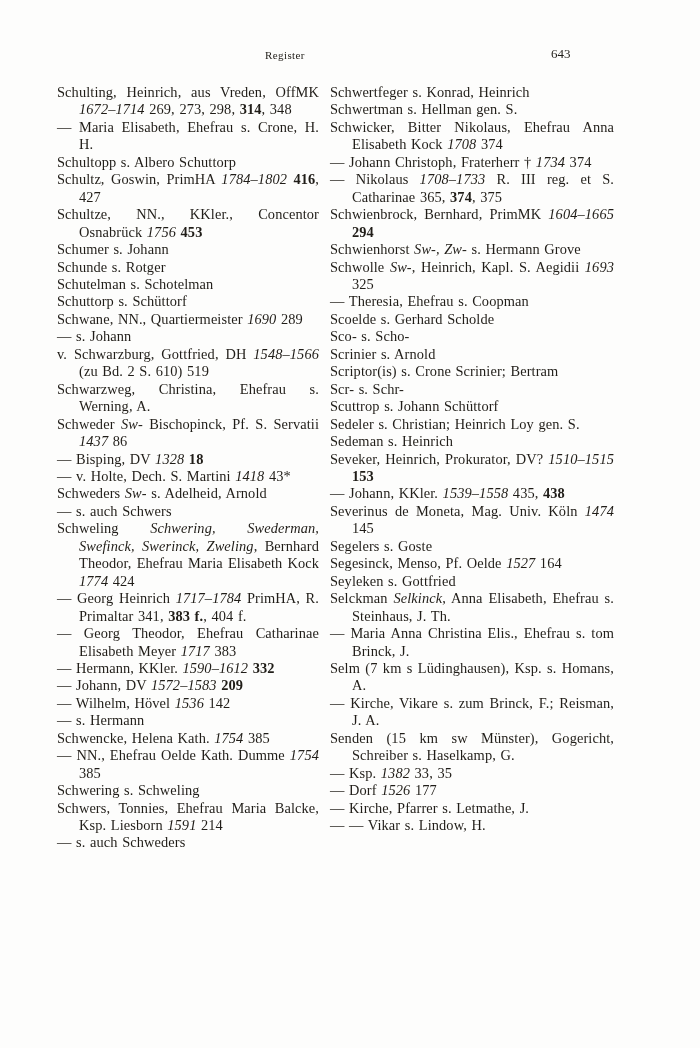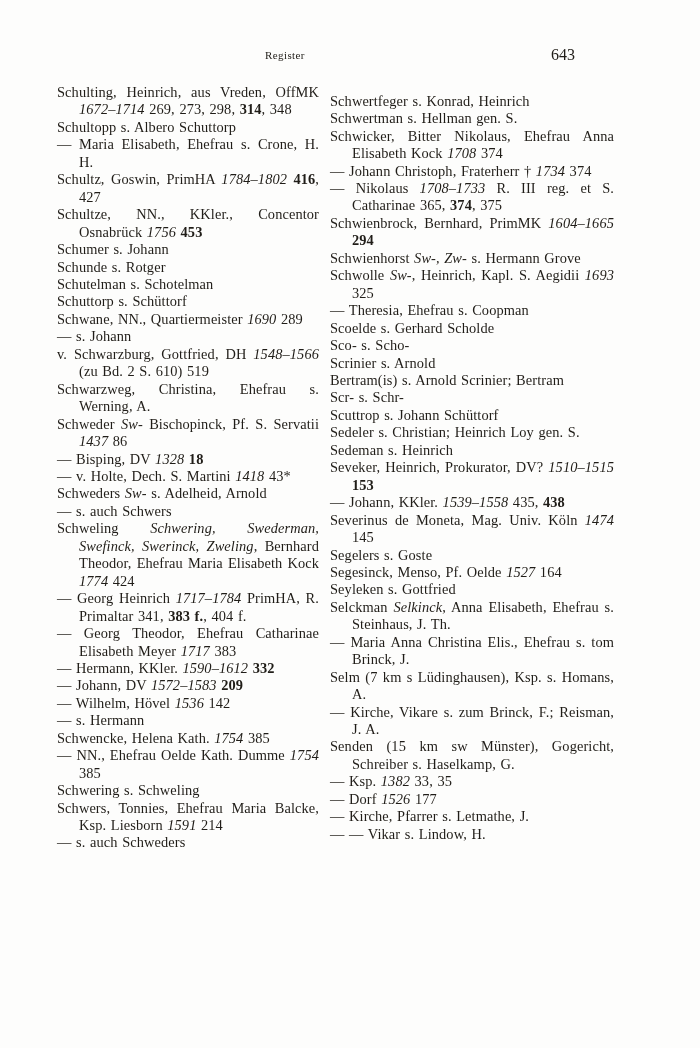--- a/index.html
+++ b/index.html
@@ -27,29 +27,28 @@
     position: absolute;
     left: 208px;
     top: 3px;
     font-size: 11px;
     letter-spacing: 0.4px;
   }
   .page-number {
     position: absolute;
     left: 494px;
     top: 0;
-    font-size: 16px;
+    font-size: 13px;
   }
   .columns {
     position: absolute;
     top: 84px;
     left: 57px;
     width: 557px;
     display: flex;
-    align-items: center;
   }
   .column { display: block; }
   .column-left  { width: 262px; margin-right: 11px; }
   .column-right { width: 284px; }
   .entry {
     margin: 0;
     font-size: 14.4px;
     line-height: 17.45px;
     text-align: justify;
     text-indent: -22px;
@@ -64,22 +63,22 @@
 <body>
 
 <div class="page">
   <div class="page-header">
     <span class="running-title">Register</span>
     <span class="page-number">643</span>
   </div>
   <div class="columns">
     <div class="column column-left">
         <p class="entry"><span>Schulting, Heinrich, aus Vreden, OffMK </span><span class="it">1672–1714</span><span> 269, 273, 298, </span><span class="bd">314</span><span>, 348</span></p>
+        <p class="entry"><span>— Maria Elisabeth, Ehefrau s. Crone, H. H.</span></p>
         <p class="entry"><span>Schultopp s. Albero Schuttorp</span></p>
-        <p class="entry"><span>— Maria Elisabeth, Ehefrau s. Crone, H. H.</span></p>
         <p class="entry"><span>Schultz, Goswin, PrimHA </span><span class="it">1784–1802</span><span> </span><span class="bd">416</span><span>, 427</span></p>
         <p class="entry"><span>Schultze, NN., KKler., Concentor Osnabrück </span><span class="it">1756</span><span> </span><span class="bd">453</span></p>
         <p class="entry"><span>Schumer s. Johann</span></p>
         <p class="entry"><span>Schunde s. Rotger</span></p>
         <p class="entry"><span>Schutelman s. Schotelman</span></p>
         <p class="entry"><span>Schuttorp s. Schüttorf</span></p>
         <p class="entry"><span>Schwane, NN., Quartiermeister </span><span class="it">1690</span><span> 289</span></p>
         <p class="entry"><span>— s. Johann</span></p>
         <p class="entry"><span>v. Schwarzburg, Gottfried, DH </span><span class="it">1548–1566</span><span> (zu Bd. 2 S. 610) 519</span></p>
         <p class="entry"><span>Schwarzweg, Christina, Ehefrau s. Werning, A.</span></p>
@@ -107,21 +106,21 @@
         <p class="entry"><span>Schwicker, Bitter Nikolaus, Ehefrau Anna Elisabeth Kock </span><span class="it">1708</span><span> 374</span></p>
         <p class="entry"><span>— Johann Christoph, Fraterherr † </span><span class="it">1734</span><span> 374</span></p>
         <p class="entry"><span>— Nikolaus </span><span class="it">1708–1733</span><span> R. III reg. et S. Catharinae 365, </span><span class="bd">374</span><span>, 375</span></p>
         <p class="entry"><span>Schwienbrock, Bernhard, PrimMK </span><span class="it">1604–1665</span><span> </span><span class="bd">294</span></p>
         <p class="entry"><span>Schwienhorst </span><span class="it">Sw-, Zw-</span><span> s. Hermann Grove</span></p>
         <p class="entry"><span>Schwolle </span><span class="it">Sw-</span><span>, Heinrich, Kapl. S. Aegidii </span><span class="it">1693</span><span> 325</span></p>
         <p class="entry"><span>— Theresia, Ehefrau s. Coopman</span></p>
         <p class="entry"><span>Scoelde s. Gerhard Scholde</span></p>
         <p class="entry"><span>Sco- s. Scho-</span></p>
         <p class="entry"><span>Scrinier s. Arnold</span></p>
-        <p class="entry"><span>Bertram(is) s. Arnold Scrinier; Bertram</span></p>
+        <p class="entry"><span>Scriptor(is) s. Crone Scrinier; Bertram</span></p>
         <p class="entry"><span>Scr- s. Schr-</span></p>
         <p class="entry"><span>Scuttrop s. Johann Schüttorf</span></p>
         <p class="entry"><span>Sedeler s. Christian; Heinrich Loy gen. S.</span></p>
         <p class="entry"><span>Sedeman s. Heinrich</span></p>
         <p class="entry"><span>Seveker, Heinrich, Prokurator, DV? </span><span class="it">1510–1515</span><span> </span><span class="bd">153</span></p>
         <p class="entry"><span>— Johann, KKler. </span><span class="it">1539–1558</span><span> 435, </span><span class="bd">438</span></p>
         <p class="entry"><span>Severinus de Moneta, Mag. Univ. Köln </span><span class="it">1474</span><span> 145</span></p>
         <p class="entry"><span>Segelers s. Goste</span></p>
         <p class="entry"><span>Segesinck, Menso, Pf. Oelde </span><span class="it">1527</span><span> 164</span></p>
         <p class="entry"><span>Seyleken s. Gottfried</span></p>

